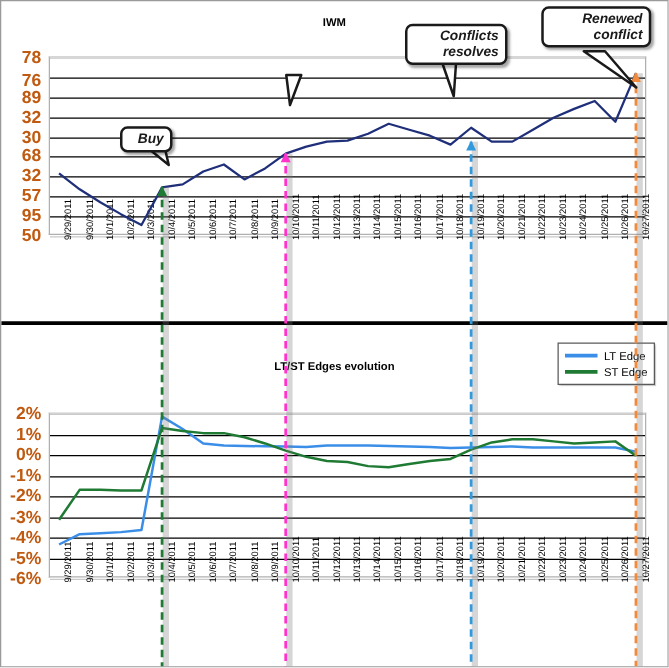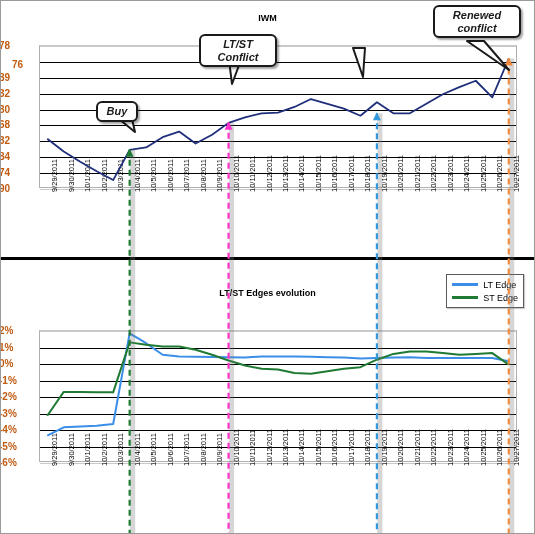--- a/index.html
+++ b/index.html
@@ -6,29 +6,29 @@
   body{font-family:"Liberation Sans",sans-serif;}
   #root{position:relative;width:535px;height:534px;overflow:hidden;background:#fff;
         border:1px solid #9a9a9a;box-sizing:border-box;text-decoration:underline;}
   .panel{position:absolute;left:0;right:0;box-sizing:border-box;}
   #top-panel{top:0;height:259px;border-bottom:3px solid #000;}
   #bottom-panel{top:259px;height:275px;}
   .chart-title{position:absolute;text-align:center;font-size:9px;font-weight:bold;color:#000;}
   .plot{position:absolute;box-sizing:border-box;border:1px solid #b0b0b0;border-top:1px solid #c9c9c9;}
   .gridline{position:absolute;left:0;right:0;height:1px;background:#000;}
   .gridline.faint{background:#c9c9c9;}
-  .ytick{position:absolute;right:0;font-size:10px;font-weight:bold;color:#c05a10;
+  .ytick{position:absolute;right:0;text-align:right;font-size:14px;font-weight:bold;color:#c05a10;
          transform:translateY(-50%);white-space:nowrap;}
   .xtick{position:absolute;font-size:7.5px;color:#000;white-space:nowrap;
          transform-origin:left top;transform:rotate(-90deg);}
   svg.series{position:absolute;left:0;top:0;overflow:visible;}
   .callout{position:absolute;background:#fff;border:2px solid #1a1a1a;border-radius:6px;
            box-shadow:2px 2px 2px rgba(0,0,0,0.35);padding:2px 5px;
            font-style:italic;font-weight:bold;font-size:11px;color:#1a1a1a;
-           text-align:center;line-height:1.15;box-sizing:border-box;}
+           text-align:right;line-height:1.15;box-sizing:border-box;}
   .legend{position:absolute;background:#fff;border:1px solid #5a5a5a;padding:3px 5px;
           font-size:8.5px;color:#000;box-shadow:1px 1px 1px rgba(0,0,0,.2);}
   .legend-row{display:flex;align-items:center;height:13px;}
   .legend-swatch{width:26px;height:3px;margin-right:5px;display:inline-block;}
   .legend-label{font-size:9px;}
 </style>
 </head>
 <body>
 
 <div id="root">
@@ -49,23 +49,23 @@
         <div class="gridline faint" style="top: 143px;"></div>
       </div>
     <div id="top-yticks">
         <div class="ytick" style="top: 44px; right: 501px; width: 34px;">78</div>
         <div class="ytick" style="top: 63px; right: 501px; width: 21px; padding-left: 24px;">76</div>
         <div class="ytick" style="top: 75.7778px; right: 501px; width: 34px;">89</div>
         <div class="ytick" style="top: 91.6667px; right: 501px; width: 34px;">32</div>
         <div class="ytick" style="top: 107.556px; right: 501px; width: 34px;">30</div>
         <div class="ytick" style="top: 123.444px; right: 501px; width: 34px;">68</div>
         <div class="ytick" style="top: 139.333px; right: 501px; width: 34px;">32</div>
-        <div class="ytick" style="top: 155.222px; right: 501px; width: 34px;">84</div>
-        <div class="ytick" style="top: 171.111px; right: 501px; width: 34px;">74</div>
-        <div class="ytick" style="top: 187px; right: 501px; width: 34px;">90</div>
+        <div class="ytick" style="top: 155.222px; right: 501px; width: 34px;">57</div>
+        <div class="ytick" style="top: 171.111px; right: 501px; width: 34px;">95</div>
+        <div class="ytick" style="top: 187px; right: 501px; width: 34px;">50</div>
       </div>
     <div id="top-xticks">
         <div class="xtick" style="left: 49.2414px; top: 191px;">9/29/2011</div>
         <div class="xtick" style="left: 65.7241px; top: 191px;">9/30/2011</div>
         <div class="xtick" style="left: 82.2069px; top: 191px;">10/1/2011</div>
         <div class="xtick" style="left: 98.6897px; top: 191px;">10/2/2011</div>
         <div class="xtick" style="left: 115.172px; top: 191px;">10/3/2011</div>
         <div class="xtick" style="left: 131.655px; top: 191px;">10/4/2011</div>
         <div class="xtick" style="left: 148.138px; top: 191px;">10/5/2011</div>
         <div class="xtick" style="left: 164.621px; top: 191px;">10/6/2011</div>
@@ -185,24 +185,24 @@
       <polygon points="118,118 131,118 134,131" fill="#ffffff" stroke="#1a1a1a" stroke-width="2" stroke-linejoin="round"></polygon>
       <polygon points="228,59 240,59 231,83" fill="#ffffff" stroke="#1a1a1a" stroke-width="2" stroke-linejoin="round"></polygon>
       <polygon points="352,47 364,47 362,76" fill="#ffffff" stroke="#1a1a1a" stroke-width="2" stroke-linejoin="round"></polygon>
       <polygon points="466,40 483,40 508,69" fill="#ffffff" stroke="#1a1a1a" stroke-width="2" stroke-linejoin="round"></polygon>
     </svg>
 
   <div class="callout" id="callout-buy" style="left:95px;top:100px;width:42px;">
     <span>Buy</span>
   </div>
 
-  <div class="callout" id="callout-conflict" style="left:198px;top:33px;width:78px;">
-    <span>LT/ST</span><br>
-    <span>Conflict</span>
-  </div>
-
+
+  <div class="callout" id="callout-resolves" style="left:323px;top:18px;width:82px;">
+    <span>Conflicts</span><br>
+    <span>resolves</span>
+  </div>
 
   <div class="callout" id="callout-renewed" style="left:432px;top:4px;width:88px;">
     <span>Renewed</span><br>
     <span>conflict</span>
   </div>
 
 </div>
 
 </body></html>

